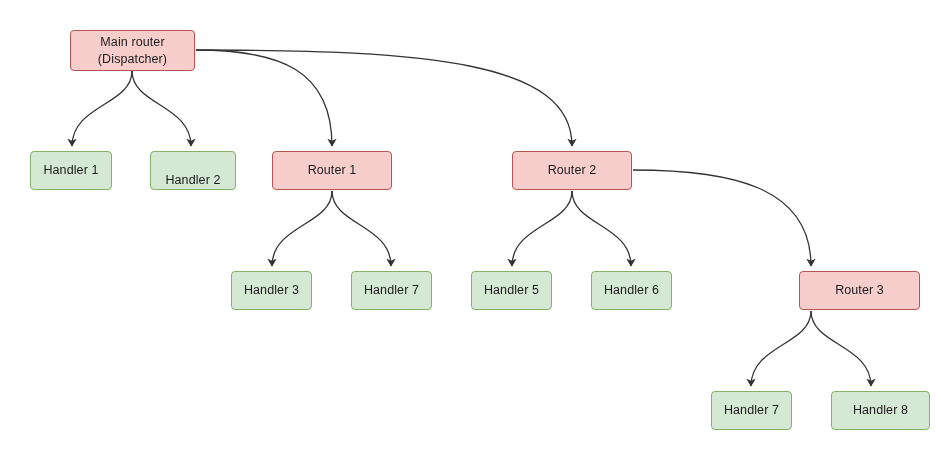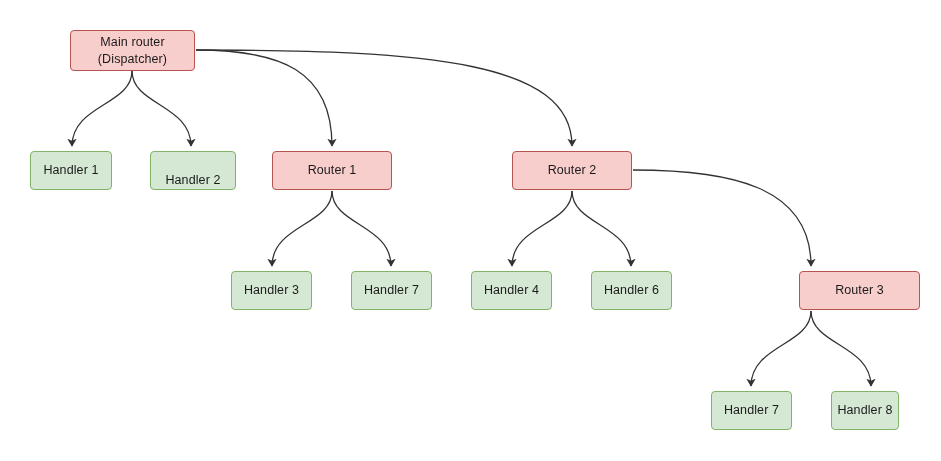--- a/index.html
+++ b/index.html
@@ -78,20 +78,20 @@
 
   <div id="nodes-group">
       <div class="node router" style="left: 70px; top: 30px; width: 125px; height: 41px;"><span>Main router
 (Dispatcher)</span></div>
       <div class="node handler" style="left: 30px; top: 151px; width: 82px; height: 39px;"><span>Handler 1</span></div>
       <div class="node handler" style="left: 150px; top: 151px; width: 86px; height: 39px; align-items: flex-end;"><span>Handler 2</span></div>
       <div class="node router" style="left: 272px; top: 151px; width: 120px; height: 39px;"><span>Router 1</span></div>
       <div class="node router" style="left: 512px; top: 151px; width: 120px; height: 39px;"><span>Router 2</span></div>
       <div class="node handler" style="left: 231px; top: 271px; width: 81px; height: 39px;"><span>Handler 3</span></div>
       <div class="node handler" style="left: 351px; top: 271px; width: 81px; height: 39px;"><span>Handler 7</span></div>
-      <div class="node handler" style="left: 471px; top: 271px; width: 81px; height: 39px;"><span>Handler 4</span></div>
+      <div class="node handler" style="left: 471px; top: 271px; width: 81px; height: 39px;"><span>Handler 5</span></div>
       <div class="node handler" style="left: 591px; top: 271px; width: 81px; height: 39px;"><span>Handler 6</span></div>
       <div class="node router" style="left: 751px; top: 271px; width: 121px; height: 39px; margin-left: 48px;"><span>Router 3</span></div>
       <div class="node handler" style="left: 711px; top: 391px; width: 81px; height: 39px;"><span>Handler 7</span></div>
-      <div class="node handler" style="left: 831px; top: 391px; width: 68px; height: 39px;"><span>Handler 8</span></div>
+      <div class="node handler" style="left: 831px; top: 391px; width: 99px; height: 39px;"><span>Handler 8</span></div>
     </div>
 
 </div>
 
 </body></html>

